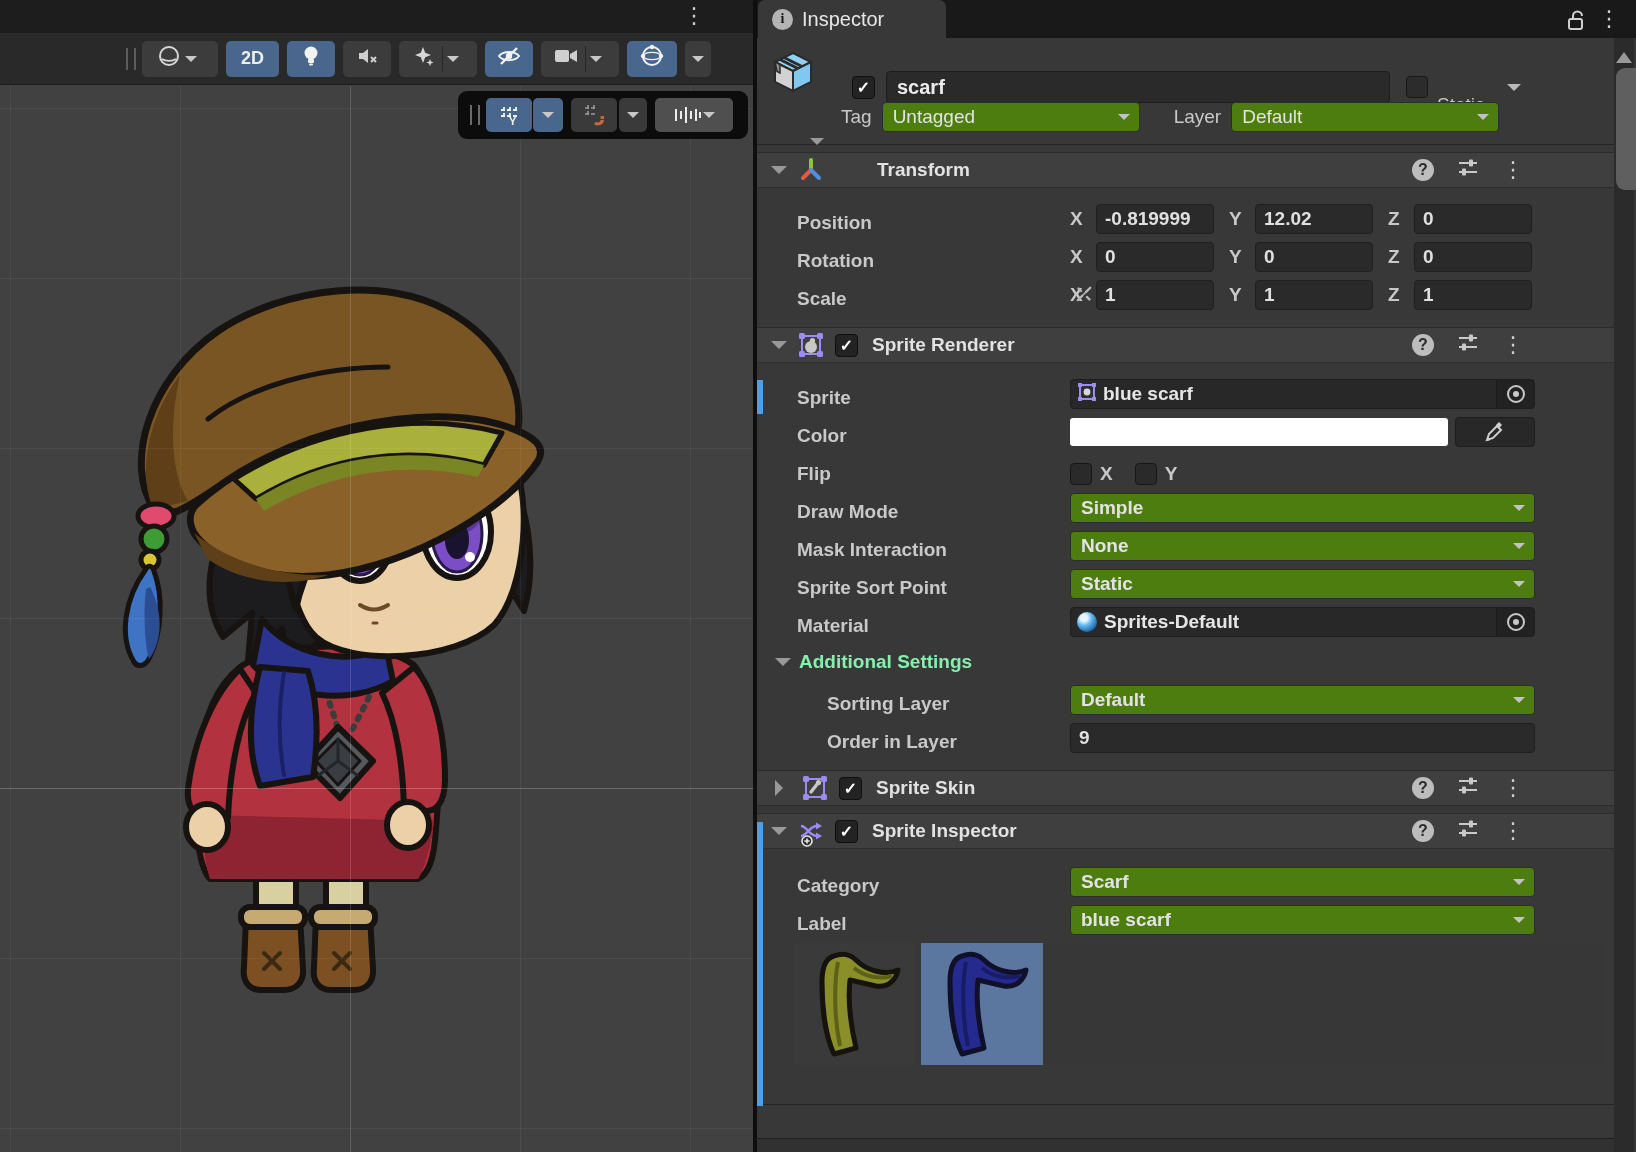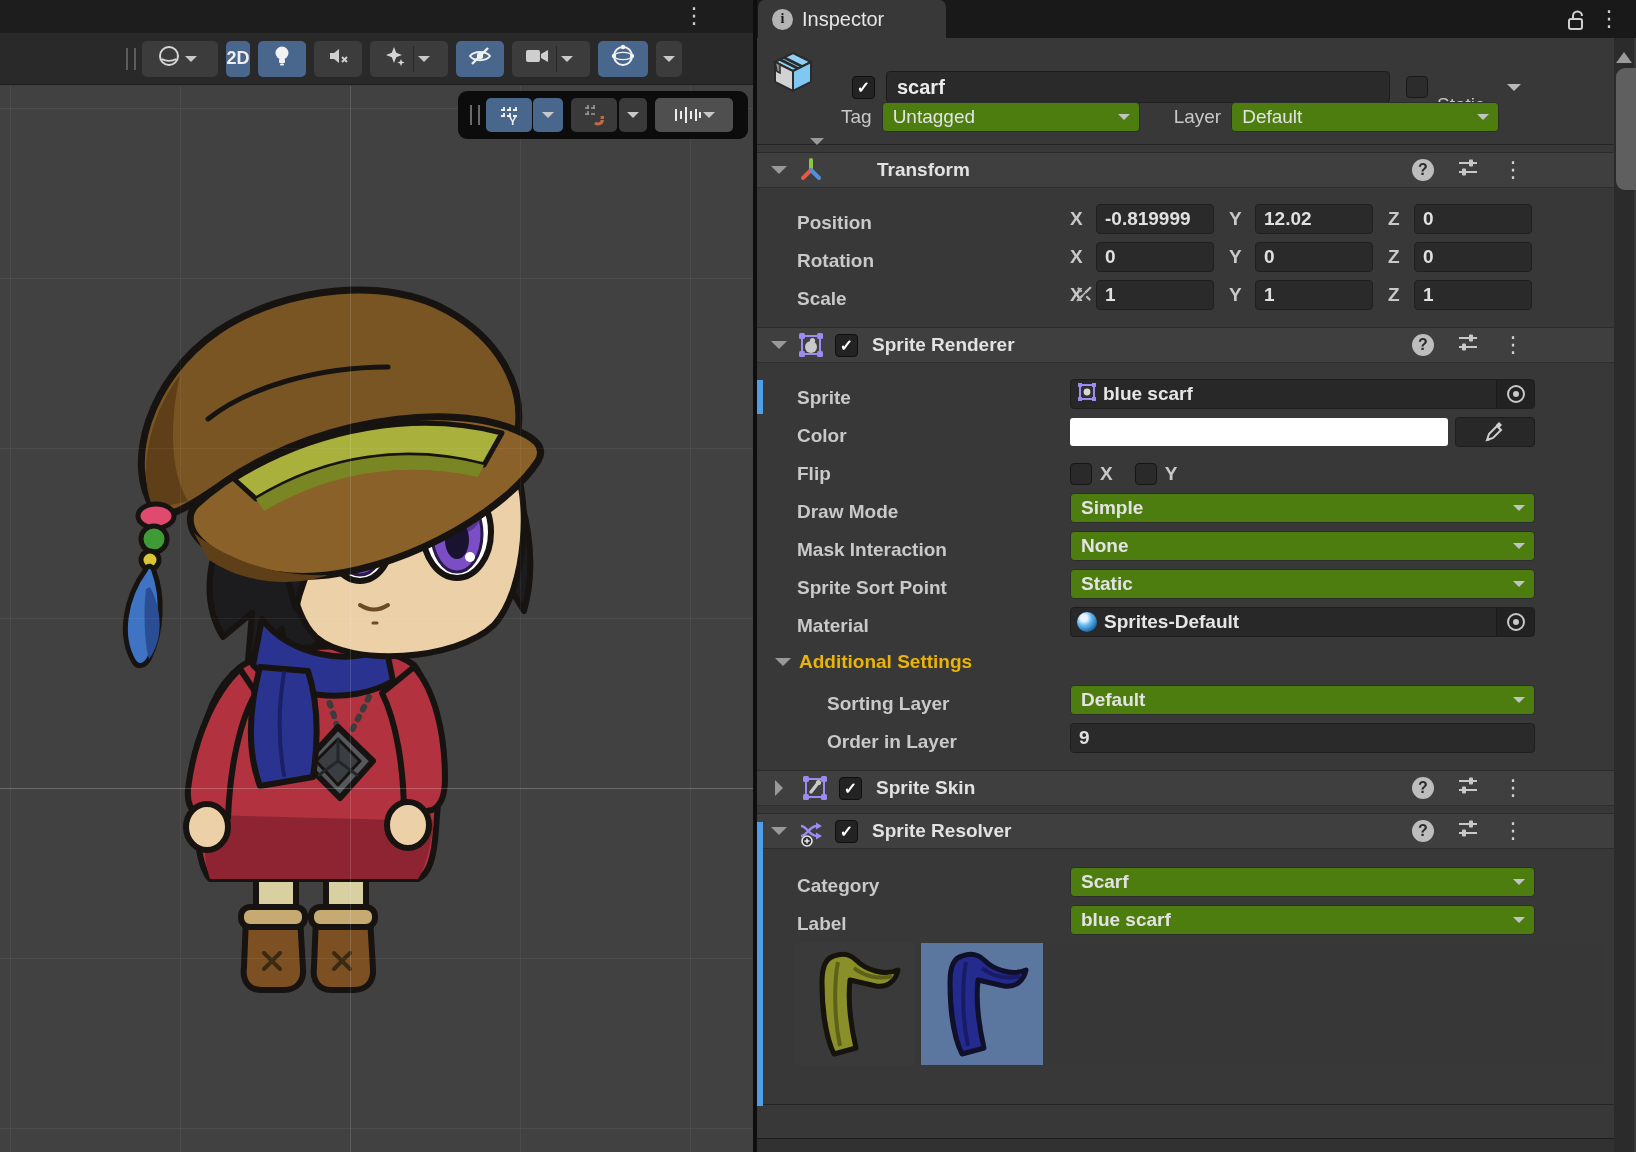--- a/index.html
+++ b/index.html
@@ -91,21 +91,21 @@
   .objfield { position:relative; width:465px; height:30px; background:#282828; border:1px solid #1d1d1d; border-radius:4px; display:flex; align-items:center; padding-left:6px; color:#e6e6e6; }
   .objfield .picker { position:absolute; right:0; top:0; bottom:0; width:38px; background:#222; border-left:1px solid #1a1a1a; border-radius:0 4px 4px 0; display:flex; align-items:center; justify-content:center; }
   .picker-circle { width:18px; height:18px; border:2px solid #c9c9c9; border-radius:50%; display:flex; align-items:center; justify-content:center; }
   .picker-circle::after { content:""; width:6px; height:6px; border-radius:50%; background:#c9c9c9; }
   .swatch { width:378px; height:28px; background:#fff; border-radius:3px; }
   .dropper { width:80px; height:30px; margin-left:7px; background:#282828; border:1px solid #1d1d1d; border-radius:4px; display:flex; align-items:center; justify-content:center; }
   .flipchk { width:22px; height:22px; background:#2a2a2a; border:1px solid #161616; border-radius:4px; margin-right:8px; }
   .fliplab { margin-right:22px; color:#c9c9c9; }
   .addset { display:flex; align-items:center; height:30px; margin:10px 0 0 18px; }
   .addset .fold { margin:8px 8px 0 0; }
-  .addset-lab { font-weight:bold; color:#eab308; }
+  .addset-lab { font-weight:bold; color:#86efac; }
   .mat-sphere { width:20px; height:20px; border-radius:50%; background:radial-gradient(circle at 35% 30%, #e8f4ff 0 18%, #63b7f0 40%, #1b67a8 75%, #123c63 100%); margin-right:7px; }
   .sprite-mini { margin-right:6px; }
   
   .thumbstrip { margin:8px 0 0 36px; width:810px; height:122px; display:flex; gap:6px; background:#373737; padding:0; }
   .thumb { width:122px; height:122px; display:flex; align-items:center; justify-content:center; background:#3a3a3a; }
   .thumb.sel { background:#5b779f; }
   .override { position:absolute; width:6px; background:#4f9ee8; left:0; z-index:9; }
   .bottom-band { position:absolute; left:0; right:22px; top:1104px; height:48px; }
   .bottom-band .b1 { height:1px; background:#242424; }
   .bottom-band .b2 { height:33px; background:#383838; }
@@ -127,21 +127,21 @@
       <div class="handle"></div>
       <div class="tb" style="width:76px">
         <span>
           <svg width="24" height="24" viewBox="0 0 24 24">
               <circle cx="12" cy="12" r="9" fill="none" stroke="#d8d8d8" stroke-width="2"></circle>
               <path d="M5 15 A9 5 0 0 0 19 15" fill="none" stroke="#d8d8d8" stroke-width="1.6"></path>
             </svg>
         </span>
         <span class="chev"></span>
       </div>
-      <div class="tb blue" style="width:24px">
+      <div class="tb blue" style="width:53px">
         <span class="tb-2d">2D</span>
       </div>
       <div class="tb blue" style="width:48px">
         <span>
           <svg width="22" height="24" viewBox="0 0 22 24">
               <circle cx="11" cy="9" r="6.5" fill="#f2f2f2"></circle>
               <rect x="8" y="15" width="6" height="4" rx="1" fill="#f2f2f2"></rect>
               <rect x="9" y="19.6" width="4" height="2" rx="1" fill="#f2f2f2"></rect>
             </svg>
         </span>
@@ -596,21 +596,21 @@
         <div class="fold"></div>
         <div class="comp-ic">
           <svg width="30" height="30" viewBox="0 0 30 30">
             <path d="M4 9 C10 9 12 19 20 19 M4 19 C10 19 12 9 20 9" fill="none" stroke="#9a8cf0" stroke-width="2.4"></path>
             <path d="M19 5.5 L25 9 L19 12.5 Z M19 15.5 L25 19 L19 22.5 Z" fill="#9a8cf0"></path>
             <circle cx="10" cy="24" r="5" fill="#2f2f2f" stroke="#e8e8e8" stroke-width="1.6"></circle>
             <path d="M10 21.4 v5.2 M7.4 24 h5.2" stroke="#e8e8e8" stroke-width="1.6"></path>
           </svg>
         </div>
         <div class="chk comp-chk">✓</div>
-        <div class="comp-title">Sprite Resolver</div>
+        <div class="comp-title">Sprite Inspector</div>
         <div class="hdr-right">
           <span class="help-ic">?</span>
           <span><svg width="24" height="22" viewBox="0 0 24 22">
                 <path d="M3 6 h18 M3 15 h18" stroke="#c9c9c9" stroke-width="2"></path>
                 <rect x="13" y="2.5" width="4" height="7" rx="1" fill="#c9c9c9"></rect>
                 <rect x="6" y="11.5" width="4" height="7" rx="1" fill="#c9c9c9"></rect>
               </svg></span>
           <span class="kebab">⋮</span>
         </div>
       </div>

